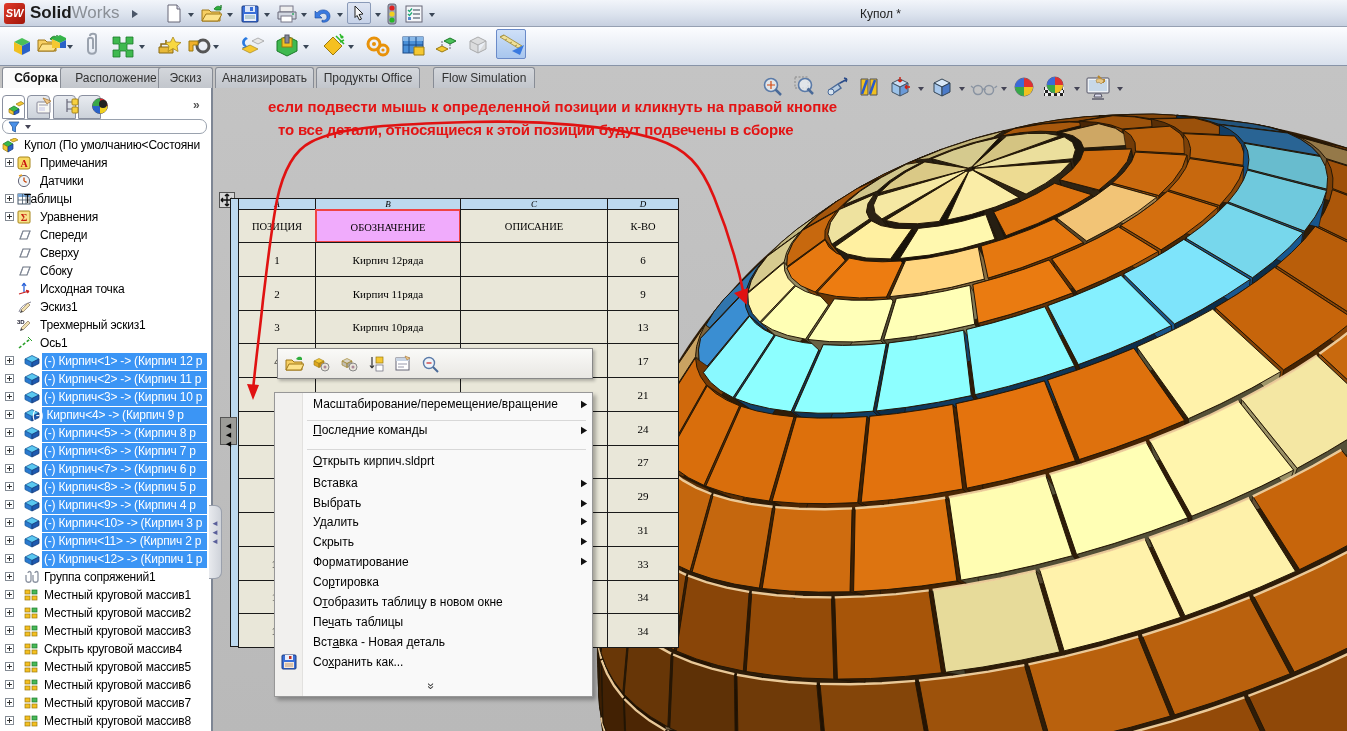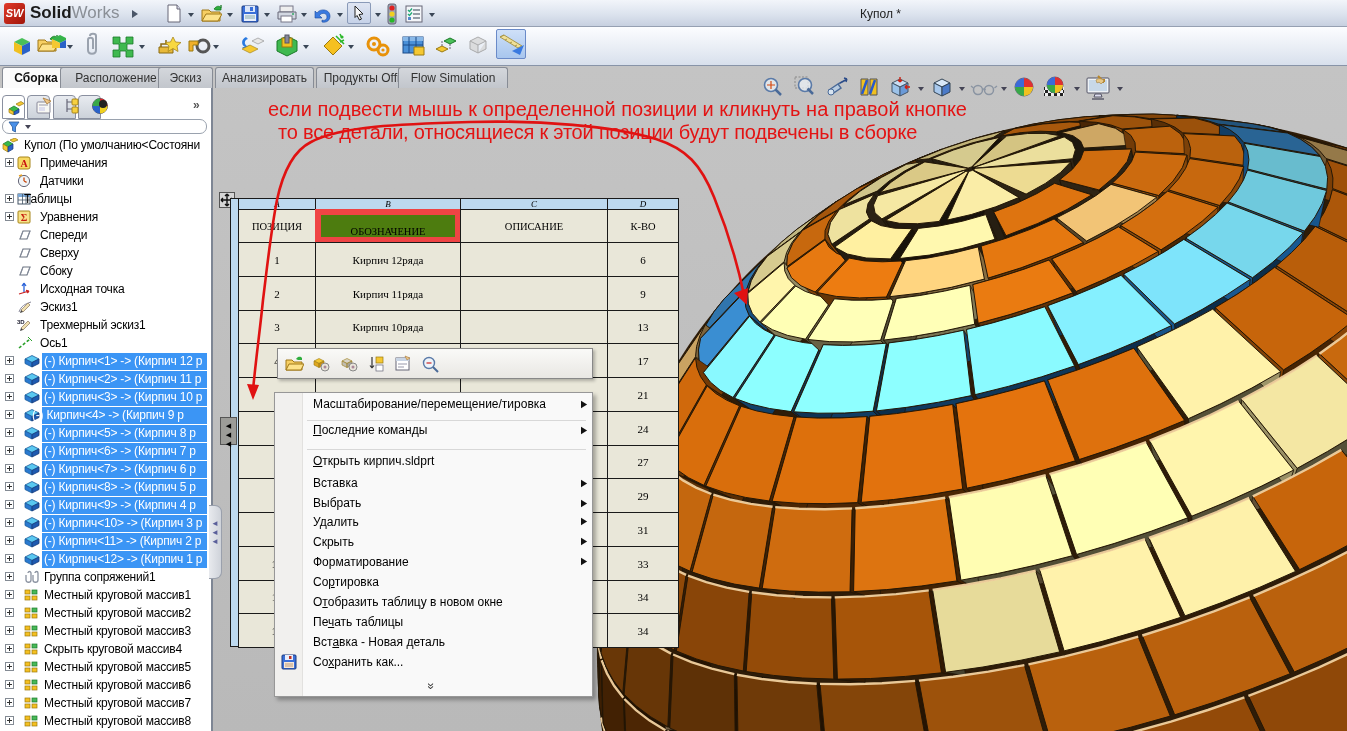--- a/index.html
+++ b/index.html
@@ -24,21 +24,21 @@
 .plus{position:absolute;width:9px;height:9px;border:1px solid #848b94;background:#fff}
 .plus i{position:absolute;left:1px;top:3px;width:5px;height:1px;background:#333}
 .plus b{position:absolute;left:3px;top:1px;width:1px;height:5px;background:#333}
 #btable{z-index:2;font-family:"Liberation Serif",serif;color:#000}
 #ctxbar{left:277px;top:348px;width:316px;height:31px;background:linear-gradient(#fafaf8,#e9e7e3);border:1px solid #888;box-shadow:2px 2px 3px rgba(0,0,0,.25)}
 #ctxmenu{z-index:4;left:274px;top:392px;width:319px;height:305px;background:#f9f9f9;border:1px solid #979797;box-shadow:3px 3px 4px rgba(0,0,0,.3);font-size:12px;color:#000}
 #ctxmenu .gut{position:absolute;left:0;top:0;width:28px;height:100%;background:#f1f0ee;border-right:1px solid #e2e1df}
 .mi{position:absolute;left:38px;white-space:nowrap}
 .marr{position:absolute;left:306px;font-size:8px;color:#111;transform:scaleY(1.2)}
 .msep{position:absolute;left:32px;right:6px;height:1px;background:#d8d8d8}
-.redtx{position:absolute;color:#e31414;font-weight:normal;font-size:20px;white-space:nowrap}
+.redtx{position:absolute;color:#e31414;font-weight:bold;font-size:15px;white-space:nowrap}
 </style></head><body>
 <div id="vpbg" class="abs">
     <svg style="position:absolute;left:0;top:-66px" width="1347" height="731" viewBox="0 0 1347 731">
       <path d="M652.0,908.0 L656.5,918.1 L661.2,928.1 L666.1,938.1 L671.1,948.0 L676.3,957.8 L681.7,967.5 L687.2,977.2 L692.9,986.8 L698.7,996.3 L704.7,1005.8 L710.9,1015.1 L717.2,1024.4 L723.7,1033.6 L730.3,1042.7 L737.0,1051.6 L743.9,1060.5 L751.0,1069.3 L758.2,1078.0 L765.5,1086.5 L772.9,1095.0 L780.5,1103.3 L788.3,1111.5 L796.1,1119.6 L804.1,1127.6 L812.2,1135.5 L820.4,1143.2 L828.8,1150.8 L837.3,1158.3 L845.9,1165.6 L854.5,1172.8 L863.3,1179.9 L872.3,1186.8 L881.3,1193.6 L890.4,1200.3 L899.6,1206.8 L908.9,1213.1 L918.3,1219.3 L927.8,1225.4 L937.4,1231.3 L947.1,1237.0 L956.8,1242.6 L966.6,1248.0 L976.5,1253.3 L986.5,1258.4 L996.5,1263.3 L1006.6,1268.1 L1016.8,1272.7 L1027.0,1277.2 L1037.3,1281.5 L1047.7,1285.6 L1058.0,1289.5 L1068.5,1293.3 L1079.0,1296.8 L1089.5,1300.3 L1100.0,1303.5 L1110.6,1306.5 L1121.3,1309.4 L1131.9,1312.1 L1142.6,1314.7 L1153.3,1317.0 L1164.0,1319.2 L1174.7,1321.1 L1185.5,1322.9 L1196.2,1324.5 L1207.0,1326.0 L1217.8,1327.2 L1228.5,1328.3 L1239.3,1329.2 L1250.0,1329.8 L1260.8,1330.4 L1271.5,1330.7 L1282.2,1330.8 L1292.9,1330.8 L1303.5,1330.5 L1314.2,1330.1 L1324.8,1329.5 L1335.3,1328.7 L1345.9,1327.7 L1356.3,1326.6 L1366.8,1325.2 L1377.2,1323.7 L1387.5,1322.0 L1397.8,1320.1 L1408.1,1318.0 L1418.3,1315.8 L1428.4,1313.4 L1438.4,1310.7 L1448.4,1307.9 L1458.3,1305.0 L1468.2,1301.8 L1477.9,1298.5 L1487.6,1295.0 L1497.2,1291.3 L1506.7,1287.5 L1516.1,1283.4 L1525.5,1279.2 L1534.7,1274.9 L1543.8,1270.3 L1552.9,1265.7 L1561.8,1260.8 L1570.6,1255.8 L1579.3,1250.6 L1587.9,1245.2 L1596.4,1239.7 L1604.8,1234.0 L1613.1,1228.2 L1621.2,1222.2 L1629.2,1216.1 L1637.1,1209.8 L1644.8,1203.4 L1652.5,1196.8 L1659.9,1190.1 L1667.3,1183.2 L1674.5,1176.2 L1681.6,1169.1 L1688.5,1161.8 L1695.3,1154.4 L1701.9,1146.9 L1708.4,1139.2 L1714.8,1131.4 L1721.0,1123.5 L1727.0,1115.4 L1732.9,1107.2 L1738.6,1099.0 L1744.2,1090.6 L1749.5,1082.1 L1754.8,1073.4 L1759.9,1064.7 L1764.8,1055.9 L1769.5,1046.9 L1774.1,1037.9 L1778.4,1028.8 L1782.7,1019.6 L1786.7,1010.3 L1790.6,1000.9 L1794.3,991.4 L1797.8,981.8 L1801.2,972.2 L1804.3,962.4 L1807.3,952.7 L1810.1,942.8 L1812.7,932.9 L1815.2,922.9 L1817.4,912.8 L1819.5,902.7 L1821.4,892.5 L1823.1,882.3 L1824.6,872.0 L1825.9,861.7 L1827.1,851.4 L1828.0,841.0 L1828.8,830.5 L1829.4,820.1 L1829.8,809.6 L1830.0,799.0 L1830.0,788.5 L1829.8,777.9 L1829.5,767.3 L1828.9,756.8 L1828.2,746.1 L1827.3,735.5 L1826.2,724.9 L1824.9,714.3 L1823.4,703.7 L1821.7,693.1 L1819.9,682.5 L1817.9,671.9 L1815.6,661.3 L1813.2,650.7 L1810.6,640.2 L1807.9,629.7 L1804.9,619.2 L1801.8,608.8 L1798.5,598.4 L1795.0,588.0 L1791.3,577.6 L1787.5,567.3 L1783.5,557.1 L1779.3,546.9 L1774.9,536.8 L1770.4,526.7 L1765.7,516.7 L1760.8,506.7 L1755.8,496.8 L1750.6,487.0 L1745.2,477.2 L1739.7,467.5 L1734.0,457.9 L1728.2,448.4 L1722.2,439.0 L1716.0,429.6 L1709.7,420.4 L1703.3,411.2 L1696.7,402.1 L1689.9,393.1 L1683.0,384.2 L1675.9,375.5 L1668.8,366.8 L1661.4,358.2 L1654.0,349.8 L1646.4,341.4 L1638.7,333.2 L1630.8,325.1 L1622.8,317.1 L1614.7,309.3 L1606.5,301.5 L1598.1,293.9 L1589.7,286.5 L1581.1,279.1 L1572.4,271.9 L1563.6,264.8 L1554.7,257.9 L1545.6,251.1 L1536.5,244.5 L1527.3,238.0 L1518.0,231.6 L1508.6,225.4 L1499.1,219.4 L1489.5,213.5 L1479.9,207.7 L1470.1,202.1 L1460.3,196.7 L1450.4,191.5 L1440.4,186.3 L1430.4,181.4 L1420.3,176.6 L1410.1,172.0 L1399.9,167.6 L1389.6,163.3 L1379.3,159.2 L1368.9,155.3 L1358.4,151.5 L1348.0,147.9 L1337.4,144.5 L1326.9,141.3 L1316.3,138.2 L1305.7,135.3 L1295.0,132.6 L1284.3,130.1 L1273.6,127.8 L1262.9,125.6 L1252.2,123.6 L1241.4,121.8 L1230.7,120.2 L1219.9,118.8 L1209.2,117.5 L1198.4,116.5 L1187.6,115.6 L1176.9,114.9 L1166.2,114.4 L1155.4,114.1 L1144.7,113.9 L1134.1,114.0 L1123.4,114.2 L1112.8,114.6 L1102.2,115.2 L1091.6,116.0 L1081.1,117.0 L1070.6,118.2 L1060.1,119.5 L1049.7,121.0 L1039.4,122.7 L1029.1,124.6 L1018.8,126.7 L1008.7,129.0 L998.6,131.4 L988.5,134.0 L978.5,136.8 L968.6,139.8 L958.8,142.9 L949.0,146.3 L939.3,149.8 L929.7,153.4 L920.2,157.3 L910.8,161.3 L901.5,165.5 L892.2,169.9 L883.1,174.4 L874.1,179.1 L865.1,184.0 L856.3,189.0 L847.6,194.2 L839.0,199.5 L830.5,205.0 L822.1,210.7 L813.9,216.5 L805.7,222.5 L797.7,228.7 L789.8,234.9 L782.1,241.4 L774.5,247.9 L767.0,254.7 L759.6,261.5 L752.4,268.5 L745.3,275.7 L738.4,282.9 L731.6,290.4 L725.0,297.9 L718.5,305.6 L712.1,313.4 L706.0,321.3 L699.9,329.3 L694.0,337.5 L688.3,345.8 L682.8,354.2 L677.4,362.7 L672.1,371.3 L667.1,380.0 L662.2,388.9 L657.4,397.8 L652.9,406.8 L648.5,416.0 L644.3,425.2 L640.2,434.5 L636.3,443.9 L632.6,453.4 L629.1,462.9 L625.8,472.6 L622.6,482.3 L619.6,492.1 L616.8,502.0 L614.2,511.9 L611.8,521.9 L609.5,531.9 L607.4,542.1 L605.5,552.2 L603.8,562.5 L602.3,572.7 L601.0,583.0 L599.8,593.4 L598.9,603.8 L598.1,614.2 L597.5,624.7 L597.1,635.2 L596.9,645.7 L596.9,656.3 L597.1,666.8 L597.4,677.4 L598.0,688.0 L598.7,698.6 L599.6,709.2 L600.7,719.8 L602.0,730.5 L603.5,741.1 L605.2,751.7 L607.0,762.3 L609.1,772.9 L611.3,783.5 L613.7,794.0 L616.3,804.5 L619.0,815.1 L622.0,825.5 L625.1,836.0 L628.4,846.4 L631.9,856.8 L635.6,867.1 L639.4,877.4 L643.4,887.6 L647.6,897.8 Z" fill="#2e1c08"></path>
       <path d="M1298.7,136.8 L1286.1,131.7 L1271.7,127.5 L1255.8,124.3 L1253.1,162.8 L1268.0,166.0 L1281.3,170.2 L1293.1,175.2 Z" fill="#6e3805" stroke="#1d1206" stroke-width="0.7"></path>
       <path d="M1374.4,157.9 L1358.6,151.6 L1340.9,146.4 L1321.4,142.5 L1314.5,179.2 L1332.7,183.2 L1349.3,188.3 L1364.0,194.5 Z" fill="#703906" stroke="#1d1206" stroke-width="0.7"></path>
       <path d="M1298.7,136.8 L1374.4,157.9 L1364.0,194.5 L1293.1,175.2 Z" fill="#502804" stroke="#1d1206" stroke-width="0.7"></path>
       <path d="M1255.8,124.3 L1321.4,142.5 L1314.5,179.2 L1253.1,162.8 Z" fill="#462303" stroke="#1d1206" stroke-width="0.7"></path>
       <path d="M941.9,149.2 L920.1,157.9 L899.5,167.4 L880.7,177.4 L902.4,213.0 L919.9,203.5 L939.1,194.5 L959.5,186.3 Z" fill="#5b2f06" stroke="#1d1206" stroke-width="0.7"></path>
       <path d="M937.5,151.2 L909.7,162.3 L883.6,174.3 L859.6,187.1 L882.4,221.6 L904.8,209.5 L929.2,198.1 L955.1,187.7 Z" fill="#5e3106" stroke="#1d1206" stroke-width="0.7"></path>
@@ -951,21 +951,21 @@
     <div class="abs" style="left:219px;top:192px;width:16px;height:16px;background:#d6d6d6;border:1px solid #555"></div>
     <svg class="abs" style="left:220px;top:193px" width="14" height="14" viewBox="0 0 14 14">
       <path d="M7 1 V13 M1 7 H13 M7 1 L5 3 M7 1 L9 3 M7 13 L5 11 M7 13 L9 11 M1 7 L3 5 M1 7 L3 9 M13 7 L11 5 M13 7 L11 9" stroke="#111" stroke-width="1.4" fill="none"></path>
     </svg>
     <div class="abs" style="left:238px;top:198px;width:78px;height:12px;background:#bdd9ef;border:1px solid #1a1a1a;font-style:italic;font-size:9px;text-align:center;line-height:11px">A</div>
     <div class="abs" style="left:315px;top:198px;width:146px;height:12px;background:#bdd9ef;border:1px solid #1a1a1a;font-style:italic;font-size:9px;text-align:center;line-height:11px">B</div>
     <div class="abs" style="left:460px;top:198px;width:148px;height:12px;background:#bdd9ef;border:1px solid #1a1a1a;font-style:italic;font-size:9px;text-align:center;line-height:11px">C</div>
     <div class="abs" style="left:607px;top:198px;width:72px;height:12px;background:#bdd9ef;border:1px solid #1a1a1a;font-style:italic;font-size:9px;text-align:center;line-height:11px">D</div>
     <div class="abs" style="left:230px;top:198px;width:9px;height:449px;background:#bdd9ef;border:1px solid #1a1a1a"></div>
     <div class="abs" style="left:238px;top:209px;width:78px;height:34px;background:#e9e7d9;border:1px solid #1a1a1a;font-size:10.5px;text-align:center;line-height:33px;white-space:nowrap;overflow:hidden">ПОЗИЦИЯ</div>
-    <div class="abs" style="left:315px;top:209px;width:146px;height:34px;background:#4d7c0f;border:6px solid #ef4444;font-size:10.5px;text-align:center;line-height:33px;white-space:nowrap;overflow:hidden">ОБОЗНАЧЕНИЕ</div>
+    <div class="abs" style="left:315px;top:209px;width:146px;height:34px;background:#f0abfc;border:2px solid #ef4444;font-size:10.5px;text-align:center;line-height:33px;white-space:nowrap;overflow:hidden">ОБОЗНАЧЕНИЕ</div>
     <div class="abs" style="left:460px;top:209px;width:148px;height:34px;background:#e9e7d9;border:1px solid #1a1a1a;font-size:10.5px;text-align:center;line-height:33px;white-space:nowrap;overflow:hidden">ОПИСАНИЕ</div>
     <div class="abs" style="left:607px;top:209px;width:72px;height:34px;background:#e9e7d9;border:1px solid #1a1a1a;font-size:10.5px;text-align:center;line-height:33px;white-space:nowrap;overflow:hidden">К-ВО</div>
     <div class="abs" style="left:238px;top:242px;width:78px;height:35px;background:#e9e7d9;border:1px solid #1a1a1a;font-size:11px;text-align:center;line-height:34px;white-space:nowrap;overflow:hidden">1</div>
     <div class="abs" style="left:315px;top:242px;width:146px;height:35px;background:#e9e7d9;border:1px solid #1a1a1a;font-size:11px;text-align:center;line-height:34px;white-space:nowrap;overflow:hidden">Кирпич 12ряда</div>
     <div class="abs" style="left:460px;top:242px;width:148px;height:35px;background:#e9e7d9;border:1px solid #1a1a1a;font-size:11px;text-align:center;line-height:34px;white-space:nowrap;overflow:hidden"></div>
     <div class="abs" style="left:607px;top:242px;width:72px;height:35px;background:#e9e7d9;border:1px solid #1a1a1a;font-size:11px;text-align:center;line-height:34px;white-space:nowrap;overflow:hidden">6</div>
     <div class="abs" style="left:238px;top:276px;width:78px;height:35px;background:#e9e7d9;border:1px solid #1a1a1a;font-size:11px;text-align:center;line-height:34px;white-space:nowrap;overflow:hidden">2</div>
     <div class="abs" style="left:315px;top:276px;width:146px;height:35px;background:#e9e7d9;border:1px solid #1a1a1a;font-size:11px;text-align:center;line-height:34px;white-space:nowrap;overflow:hidden">Кирпич 11ряда</div>
     <div class="abs" style="left:460px;top:276px;width:148px;height:35px;background:#e9e7d9;border:1px solid #1a1a1a;font-size:11px;text-align:center;line-height:34px;white-space:nowrap;overflow:hidden"></div>
     <div class="abs" style="left:607px;top:276px;width:72px;height:35px;background:#e9e7d9;border:1px solid #1a1a1a;font-size:11px;text-align:center;line-height:34px;white-space:nowrap;overflow:hidden">9</div>
@@ -1131,21 +1131,21 @@
       <path d="M11 1 L16 3 L13 5 Z" fill="#f0c888" stroke="#a87838" stroke-width="0.6"></path>
     </svg>
     <svg class="abs" style="left:421px;top:355px" width="20" height="18" viewBox="0 0 20 18">
       <circle cx="8" cy="8" r="5.5" fill="#eef4fa" stroke="#5a7aa8" stroke-width="1.4"></circle>
       <path d="M12 12 L17 17" stroke="#4a6a98" stroke-width="2"></path>
       <path d="M5.5 8 H10.5" stroke="#c22" stroke-width="1.2"></path>
     </svg>
   </div>
 <div id="ctxmenu" class="abs">
     <div class="gut"></div>
-    <div class="mi" style="top:4px">Масштабирование/перемещение/тировка</div>
+    <div class="mi" style="top:4px">Масштабирование/перемещение/вращение</div>
     <div class="marr" style="top:6px">▶</div>
     <div class="msep" style="top:27px"></div>
     <div class="mi" style="top:30px"><u>П</u>оследние команды</div>
     <div class="marr" style="top:32px">▶</div>
     <div class="msep" style="top:56px"></div>
     <div class="mi" style="top:61px"><u>О</u>ткрыть кирпич.sldprt</div>
     <div class="mi" style="top:83px">Вставка</div>
     <div class="marr" style="top:85px">▶</div>
     <div class="mi" style="top:103px">Выбрать</div>
     <div class="marr" style="top:105px">▶</div>
@@ -1330,21 +1330,21 @@
       <path d="M2 6 L6 4 M7 9 L9 8 M12 12 L14 11 M17 15 L19 14" stroke="#a8964a" stroke-width="1"></path>
       <path d="M14 20 L22 24 L26 14 L22 16 Z" fill="#3a7ae0"></path>
     </svg>
   </div>
 <div id="tabrow" class="abs">
     <div class="tab active" style="left:2px;width:68px">Сборка</div>
     <div class="tab" style="left:60px;width:112px">Расположение</div>
     <div class="tab" style="left:158px;width:55px">Эскиз</div>
     <div class="tab" style="left:215px;width:99px">Анализировать</div>
     <div class="tab" style="left:316px;width:104px">Продукты Office</div>
-    <div class="tab" style="left:398px;width:110px">Flow Simulation</div>
+    <div class="tab" style="left:433px;width:102px">Flow Simulation</div>
   </div>
 <div id="leftpanel" class="abs">
     <div class="ptab active" style="left:2px"></div>
     <div class="ptab" style="left:27px"></div>
     <div class="ptab" style="left:53px"></div>
     <div class="ptab" style="left:78px"></div>
     <svg class="abs" style="left:7px;top:11px" width="18" height="16" viewBox="0 0 18 16">
       <path d="M2 10 L7 7 L12 10 L7 13 Z" fill="#38b84a" stroke="#1a7a28" stroke-width="0.7"></path>
       <path d="M2 10 L2 13.5 L7 16 L7 13 Z" fill="#f5c832" stroke="#9a7a10" stroke-width="0.7"></path>
       <path d="M7 13 L12 10 L12 13.5 L7 16 Z" fill="#2a62c8" stroke="#183a80" stroke-width="0.7"></path>

